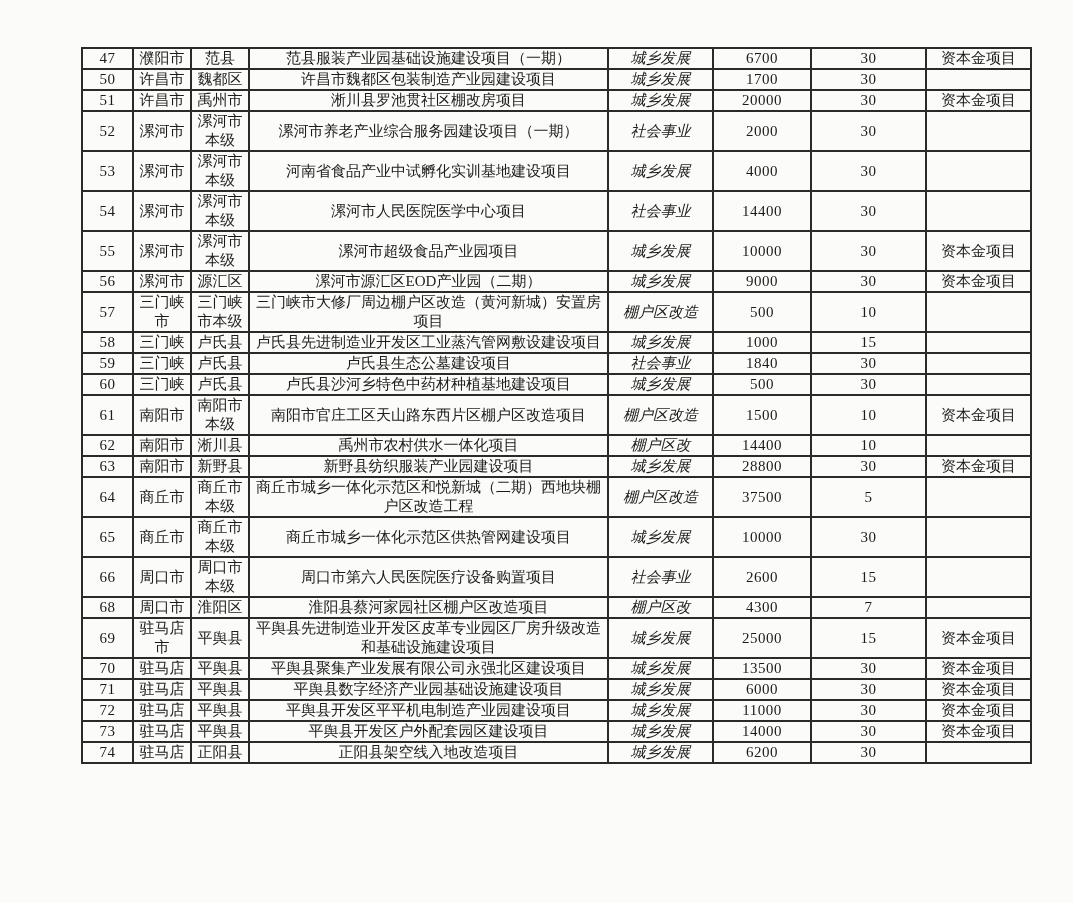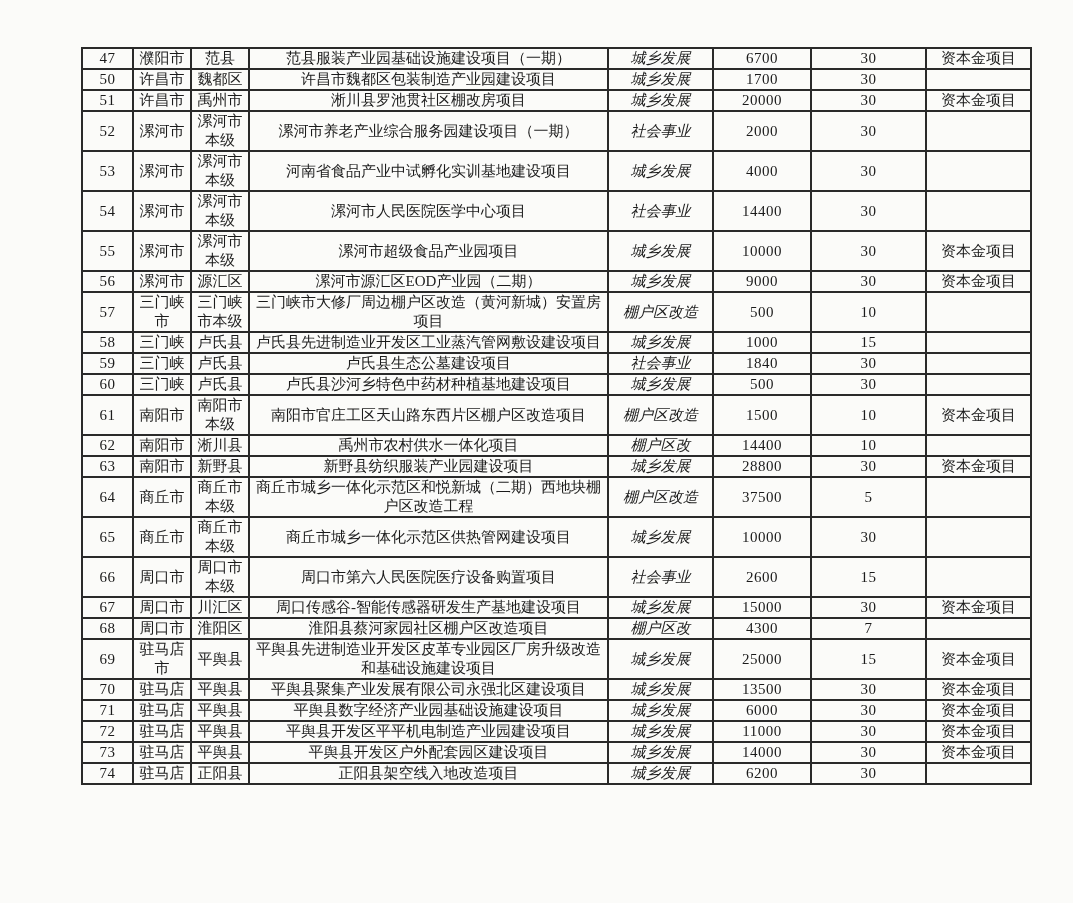--- a/index.html
+++ b/index.html
@@ -235,30 +235,20 @@
     <td class="col-no">66</td>
     <td class="col-city">周口市</td>
     <td class="col-dist">周口市本级</td>
     <td class="col-proj">周口市第六人民医院医疗设备购置项目</td>
     <td class="col-cat">社会事业</td>
     <td class="col-amount">2600</td>
     <td class="col-ratio">15</td>
     <td class="col-note"></td>
   </tr>
         <tr>
-    <td class="col-no">67</td>
-    <td class="col-city">周口市</td>
-    <td class="col-dist">川汇区</td>
-    <td class="col-proj">周口传感谷-智能传感器研发生产基地建设项目</td>
-    <td class="col-cat">城乡发展</td>
-    <td class="col-amount">15000</td>
-    <td class="col-ratio">30</td>
-    <td class="col-note">资本金项目</td>
-  </tr>
-        <tr>
     <td class="col-no">68</td>
     <td class="col-city">周口市</td>
     <td class="col-dist">淮阳区</td>
     <td class="col-proj">淮阳县蔡河家园社区棚户区改造项目</td>
     <td class="col-cat">棚户区改</td>
     <td class="col-amount">4300</td>
     <td class="col-ratio">7</td>
     <td class="col-note"></td>
   </tr>
         <tr>

